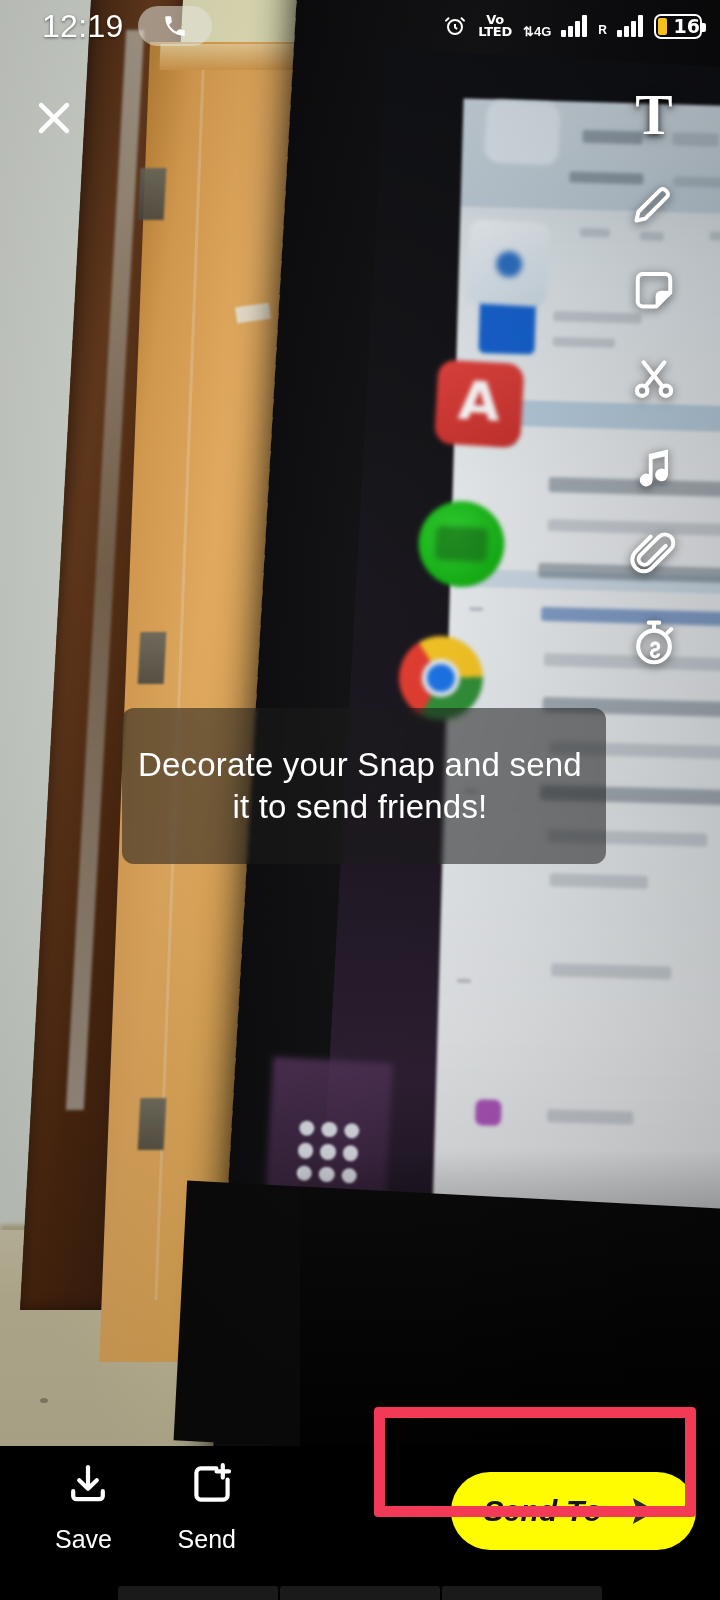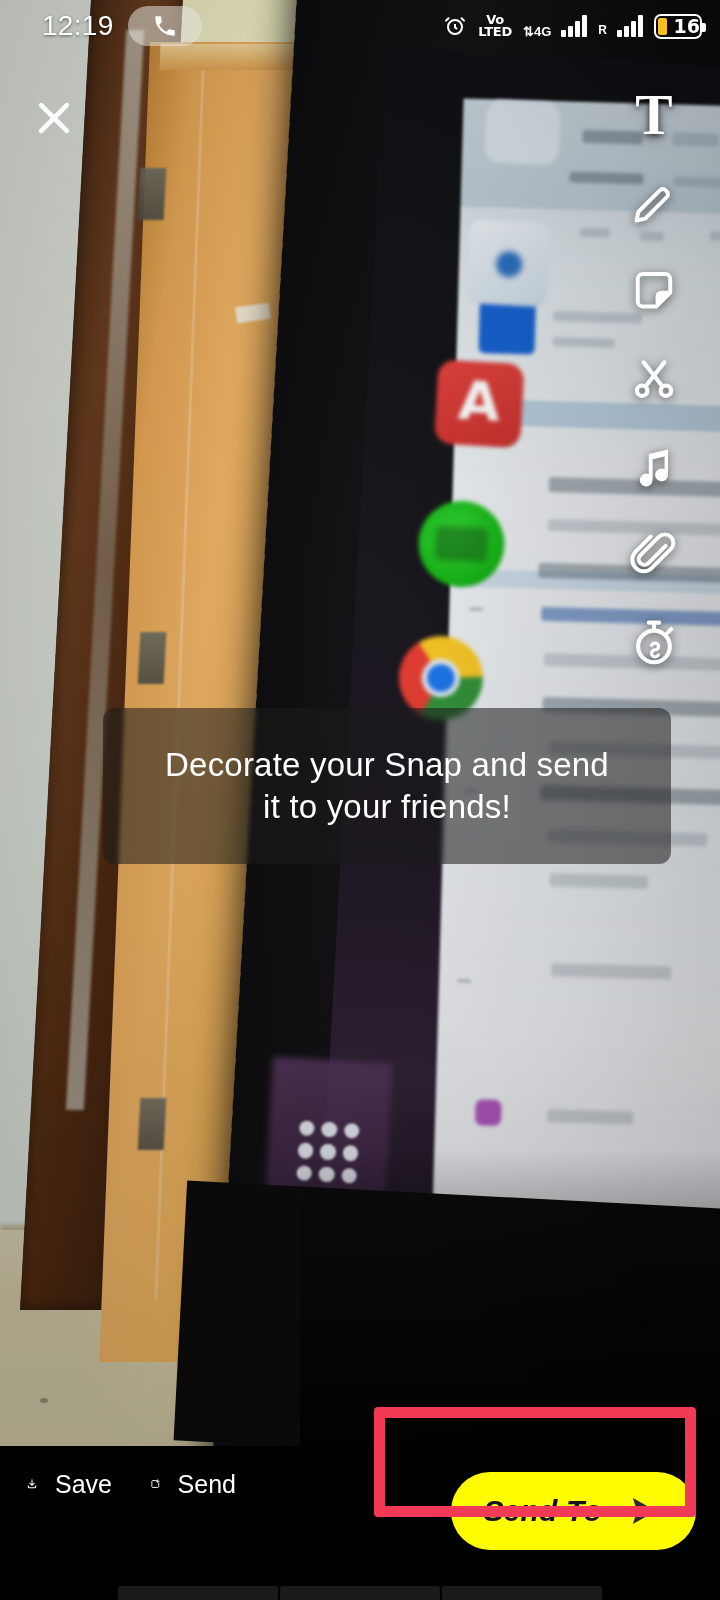--- a/index.html
+++ b/index.html
@@ -186,21 +186,21 @@
     pointer-events:none;
   }
 
   
   #statusbar {
     position:absolute; left:0; top:0; width:720px; height:52px;
     display:flex; align-items:center; justify-content:space-between;
     padding:0 18px 0 42px; z-index:40; pointer-events:none;
   }
   .sb-left { display:flex; align-items:center; gap:14px; }
-  .sb-clock { color:#fff; font-size:28px; font-weight:400; letter-spacing:.3px;
+  .sb-clock { color:#fff; font-size:32px; font-weight:400; letter-spacing:.3px;
               text-shadow:0 1px 3px rgba(0,0,0,.55); }
   .sb-pill {
     width:74px; height:40px; border-radius:20px; background:rgba(225,228,220,.55);
     display:flex; align-items:center; justify-content:center;
   }
   .sb-right { display:flex; align-items:center; gap:11px; }
   .sb-ico { color:#fff; display:flex; align-items:center; }
   .volte {
     color:#fff; font-size:13px; font-weight:700; line-height:12px; text-align:center;
     font-family:"DejaVu Sans", sans-serif; letter-spacing:-.2px;
@@ -238,38 +238,38 @@
     width:58px; height:58px; display:flex; align-items:center; justify-content:center;
     cursor:pointer; filter:drop-shadow(0 2px 5px rgba(0,0,0,.55));
   }
   .tool-T {
     color:#fff; font-family:"Liberation Serif", serif; font-size:56px; font-weight:700;
     line-height:1; text-shadow:0 2px 5px rgba(0,0,0,.5);
   }
 
   
   #tooltip {
-    position:absolute; left:103px; top:708px; width:568px; height:156px; z-index:42;
+    position:absolute; left:122px; top:708px; width:484px; height:156px; z-index:42;
     background:rgba(28,28,28,.55); border-radius:12px;
-    display:flex; align-items:center; justify-content:center;
+    display:flex; align-items:center; 
     backdrop-filter:blur(2px);
   }
   #tooltip-text {
     color:#fff; font-size:33px; line-height:1.28; text-align:center;
     font-weight:400; letter-spacing:.2px; padding:0 16px;
   }
 
   
   #actionbar {
     position:absolute; left:0; top:1446px; width:720px; height:154px;
     background:#000; z-index:48;
   }
   .act-left { position:absolute; left:0; top:14px; display:flex; gap:38px; padding-left:26px; }
   .act-item {
-    width:86px; display:flex; flex-direction:row; align-items:center; gap:17px; cursor:pointer;
+    width:86px; display:flex; flex-direction:column; align-items:flex-end; gap:17px; cursor:pointer;
   }
   .act-label { color:#fff; font-size:25px; font-weight:400; }
 
   .sendto-wrap {
     position:absolute; right:24px; top:26px;
     display:flex; align-items:center; cursor:pointer;
   }
   #sendto-btn {
     height:78px; min-width:208px; border-radius:39px; background:#FFFC00;
     display:flex; align-items:center; justify-content:center; gap:20px;
@@ -495,21 +495,21 @@
         <path d="M9.6 2.6h4.8M12 2.6v2.7"></path>
         <path d="M18.3 7.2l1.6-1.6"></path>
         <path d="M10.9 13.6a1.6 1.6 0 1 1 1.6 1.6 1.6 1.6 0 1 0 1.6 1.6 1.6 1.6 0 1 1-1.6-1.6 1.6 1.6 0 1 0-1.6-1.6z" stroke-width="1.5"></path>
       </svg>
     </div>
   </div>
 
   <div id="tooltip">
     <div id="tooltip-text">
       <span>Decorate your Snap and send</span><br>
-      <span>it to your friends!</span>
+      <span>it to send friends!</span>
     </div>
   </div>
 
   <div id="actionbar">
 
     <div class="act-left">
 
       <div class="act-item">
         <svg width="48" height="48" viewBox="0 0 24 24" fill="none" stroke="#fff" stroke-width="2.1" stroke-linecap="round" stroke-linejoin="round">
           <path d="M12 3.6v10.2"></path>

